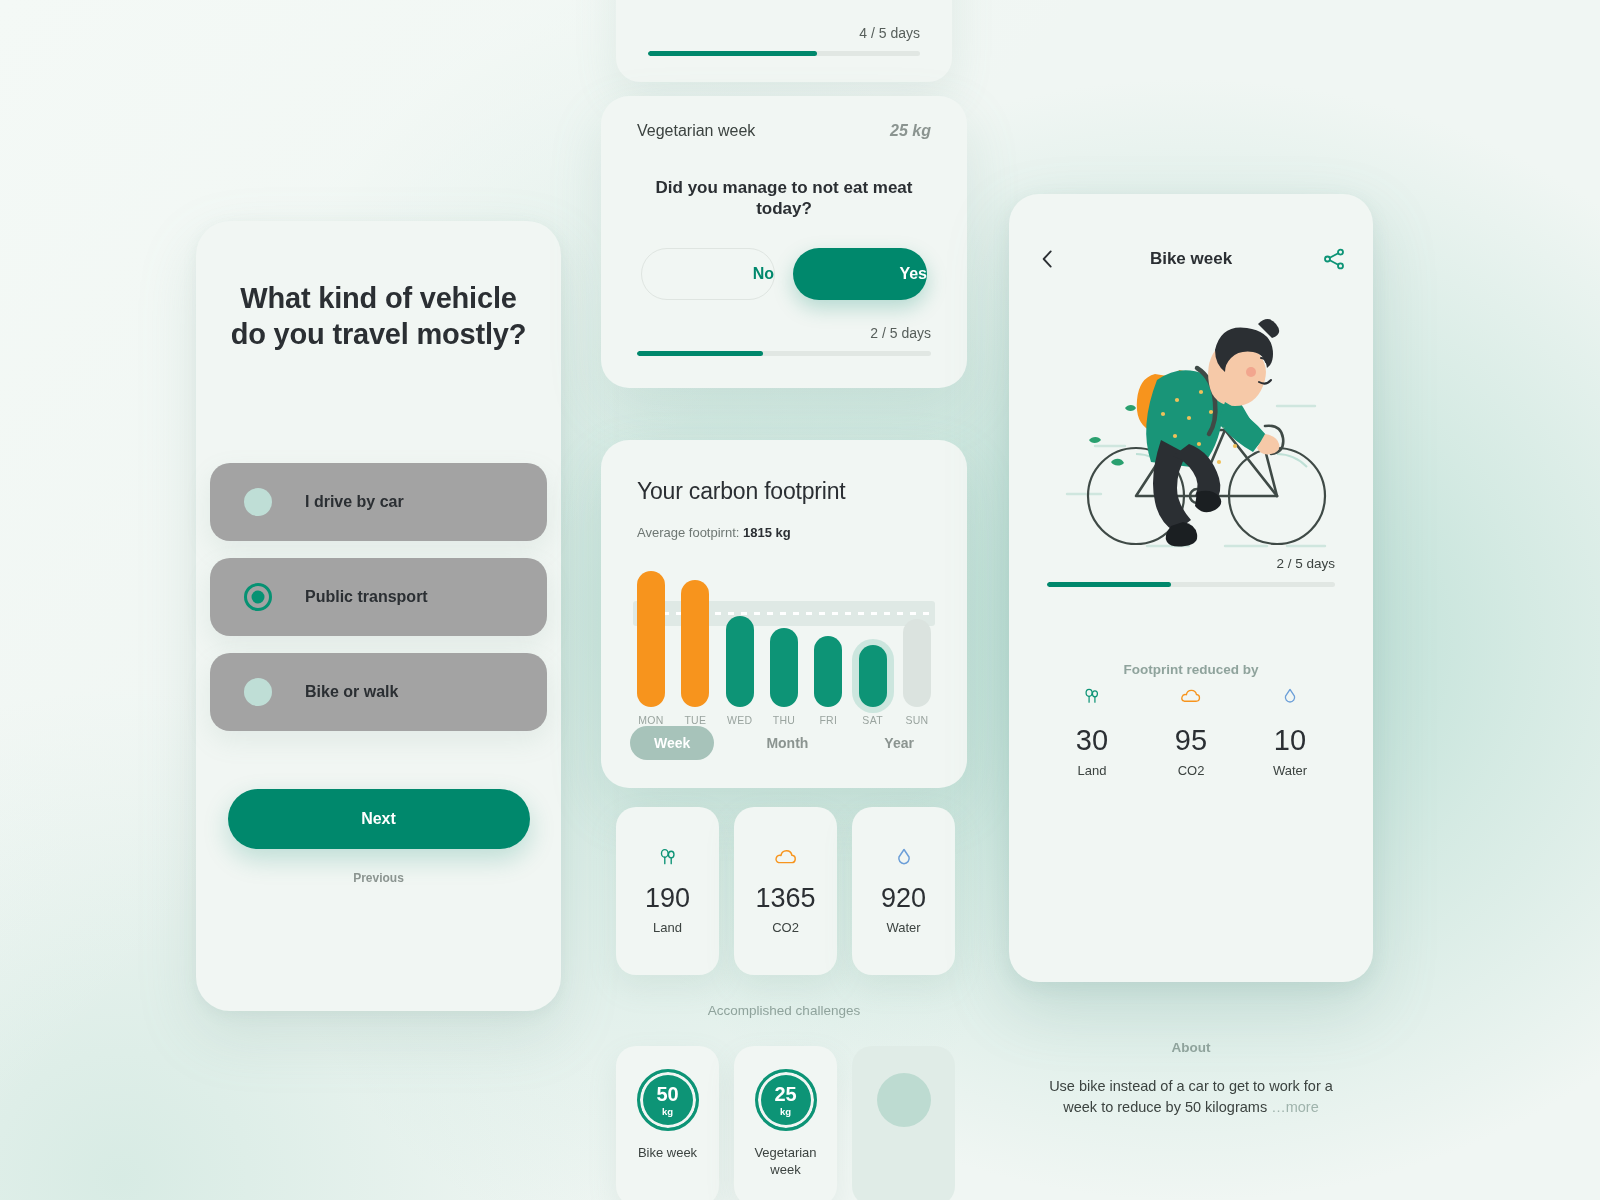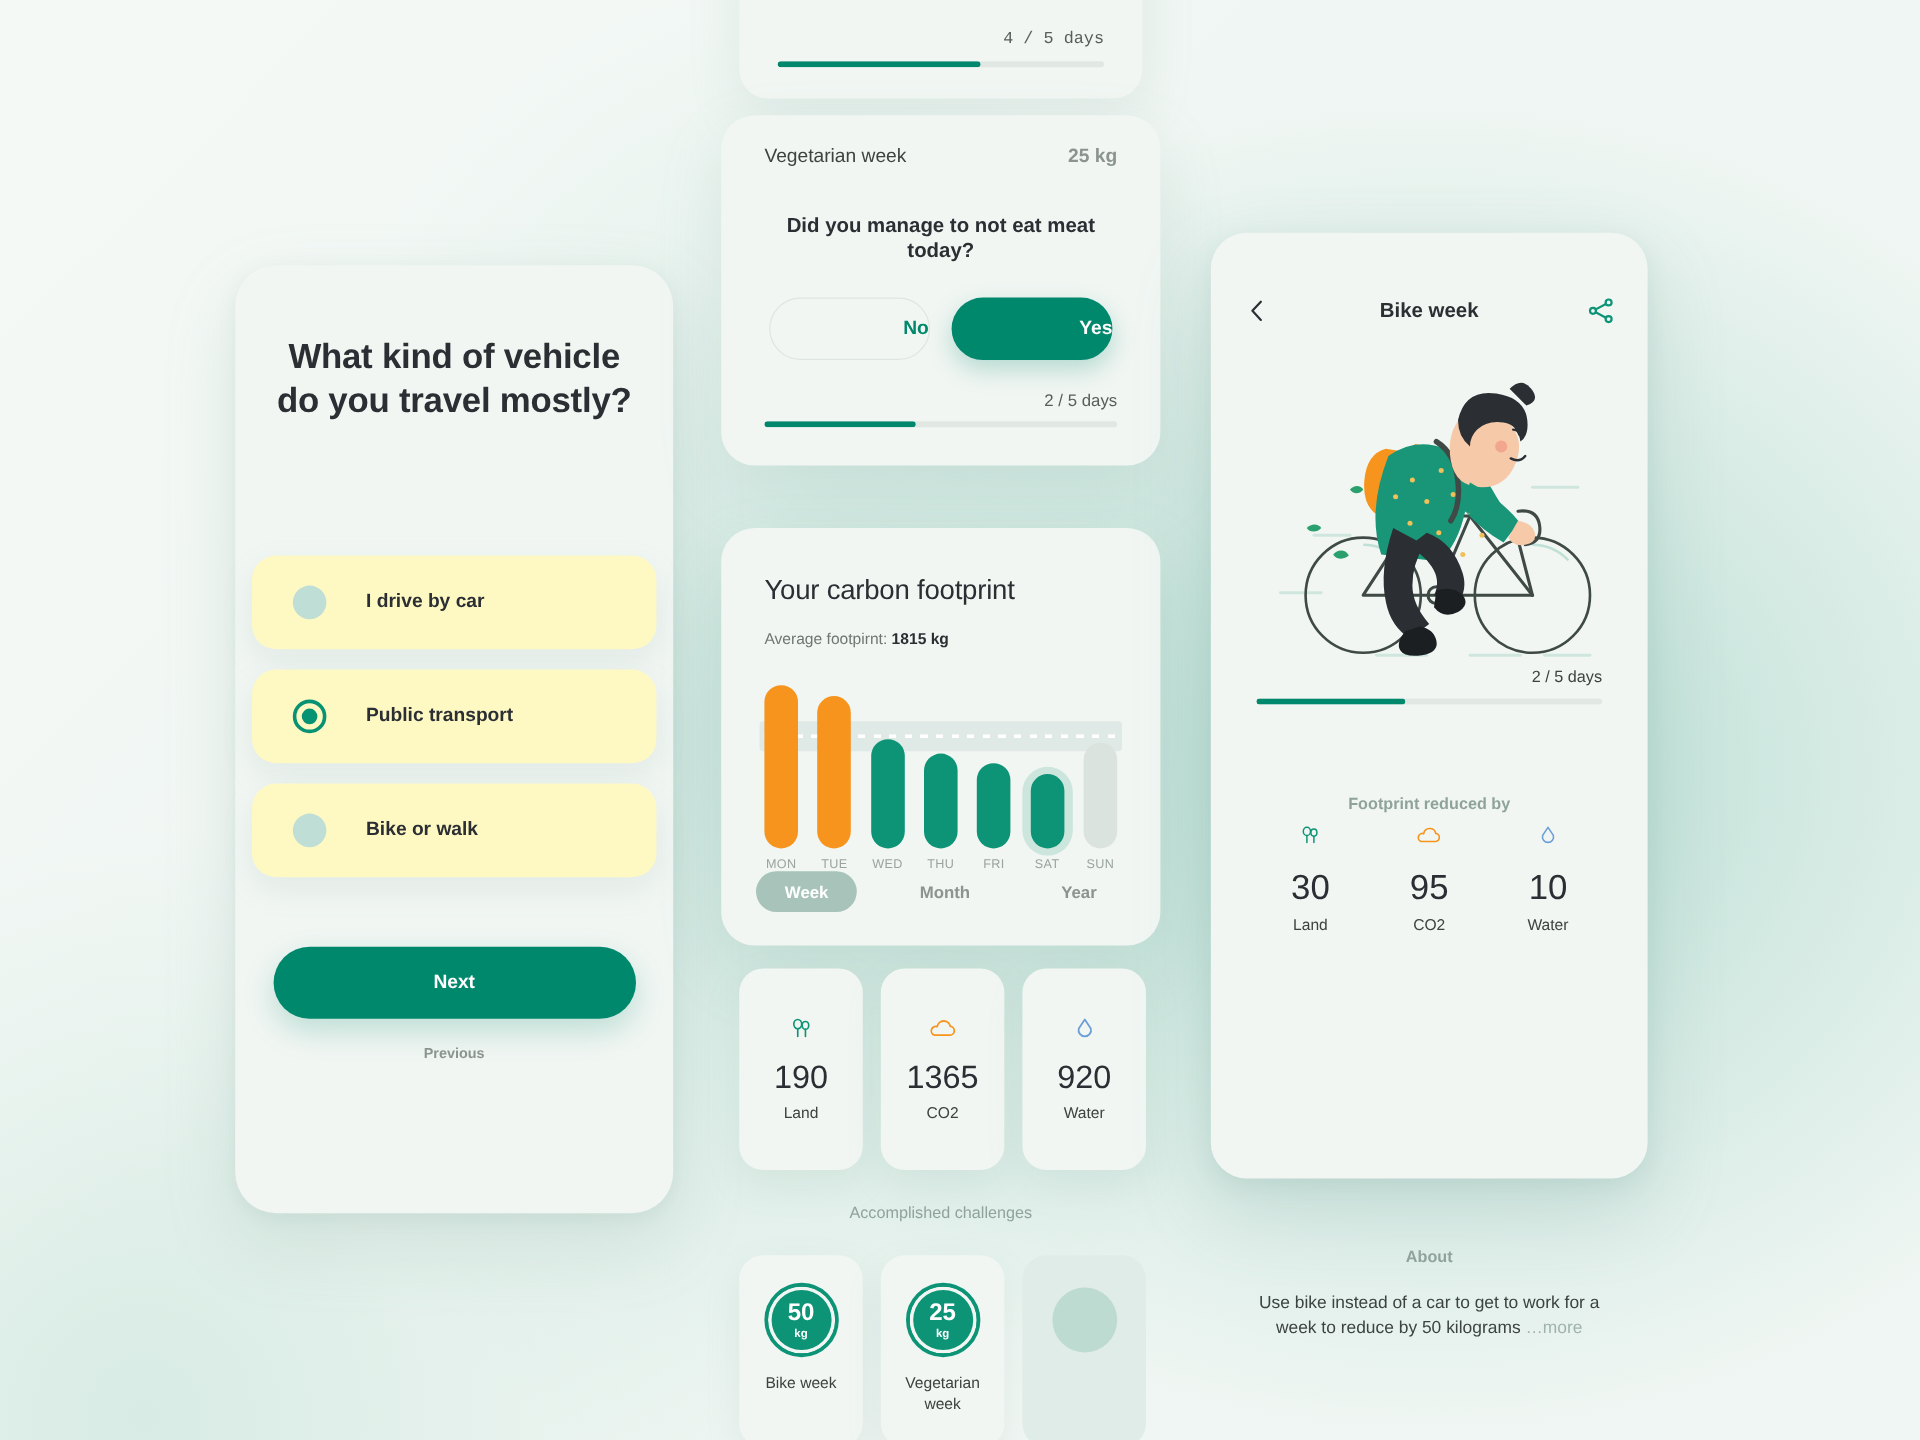--- a/index.html
+++ b/index.html
@@ -43,21 +43,21 @@
   .q-title {
     margin-top: 60px;
     font-size: 29px; font-weight: bold; color: #2b2f33;
     text-align: center; line-height: 1.24;
     letter-spacing: -.2px;
   }
   .options { margin-top: 110px; padding: 0 14px; }
   .option {
     display: flex; align-items: center;
     height: 78px;
-    background: #fef9c3;
+    background: #a3a3a3;
     border-radius: 20px;
     margin-bottom: 17px;
     padding-left: 34px;
     box-shadow: 0 10px 26px rgba(120,160,150,.13);
   }
   .radio-outer {
     width: 28px; height: 28px; border-radius: 50%;
     background: #bfded6;
     flex: 0 0 28px;
     position: relative;
@@ -124,21 +124,21 @@
   }
   .prog-fill {
     position: absolute; left: 0; top: 0; bottom: 0;
     background: #00886c; border-radius: 3px;
   }
 
   .ch-head {
     display: flex; justify-content: space-between; align-items: baseline;
   }
   .ch-name { font-size: 16px; color: #3c4340; }
-  .ch-kg { font-size: 16px; color: #8b9490; font-weight: bold; }
+  .ch-kg { font-size: 16px; color: #8b9490; font-weight: bold; font-style: italic; }
   .ch-question {
     margin-top: 38px; text-align: center;
     font-size: 17px; font-weight: bold; color: #2b2f33; line-height: 1.23;
   }
   .ch-buttons {
     margin-top: 28px; display: flex; gap: 18px; justify-content: center;
   }
   .ch-btn {
     width: 134px; height: 52px; border-radius: 26px;
     font-size: 16px; font-weight: bold; cursor: pointer;
@@ -305,21 +305,21 @@
       <div class="radio-outer"></div>
       <div class="option-label">Bike or walk</div>
     </div>
   </div>
 
   <button class="btn-next">Next</button>
   <button class="btn-prev">Previous</button>
 </div>
 
 <div class="panel" id="panel-mid-top">
-  <div class="prog-row" style="left:32px; right:32px; bottom:26px;font-family:Liberation Mono, monospace;">
+  <div class="prog-row" style="left:32px; right:32px; bottom:26px;">
     <div class="prog-label">4 / 5  days</div>
     <div class="prog-track">
       <div class="prog-fill" id="mid-top-fill" style="width: 62%;"></div>
     </div>
   </div>
 </div>
 
 <div class="panel" id="panel-mid-challenge">
   <div class="mid-inner" style="top:26px;">
     <div class="ch-head">

